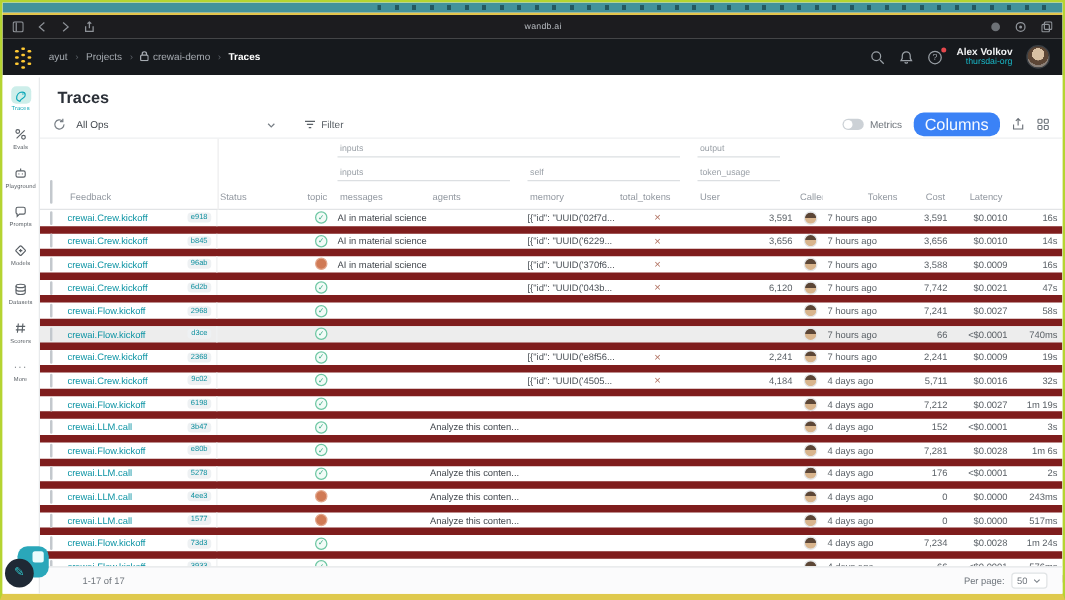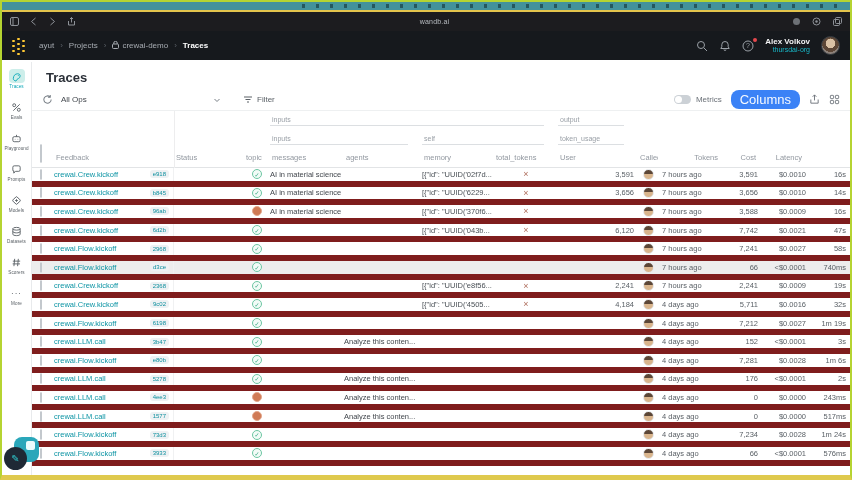--- a/index.html
+++ b/index.html
@@ -745,14 +745,26 @@
     <span class="c-user">
             <span class="useravatar"></span>
           </span>
     <span class="c-called">4 days ago</span>
     <span class="c-tokens">66</span>
     <span class="c-cost">&lt;$0.0001</span>
     <span class="c-latency">576ms</span>
   </div>
       </div>
 
+    <div class="tfoot">
+      <span>1-17 of 17</span>
+      <div class="perpage">
+        <span>Per page:</span>
+        <span class="ppval">
+          <span>50</span>
+          <svg width="7" height="7" viewBox="0 0 8 8">
+              <path d="M1.5 3 4 5.5 6.5 3" fill="none" stroke="#787f86"></path>
+            </svg>
+        </span>
+      </div>
+    </div>
   </div>
 </div>
 
 </body></html>

